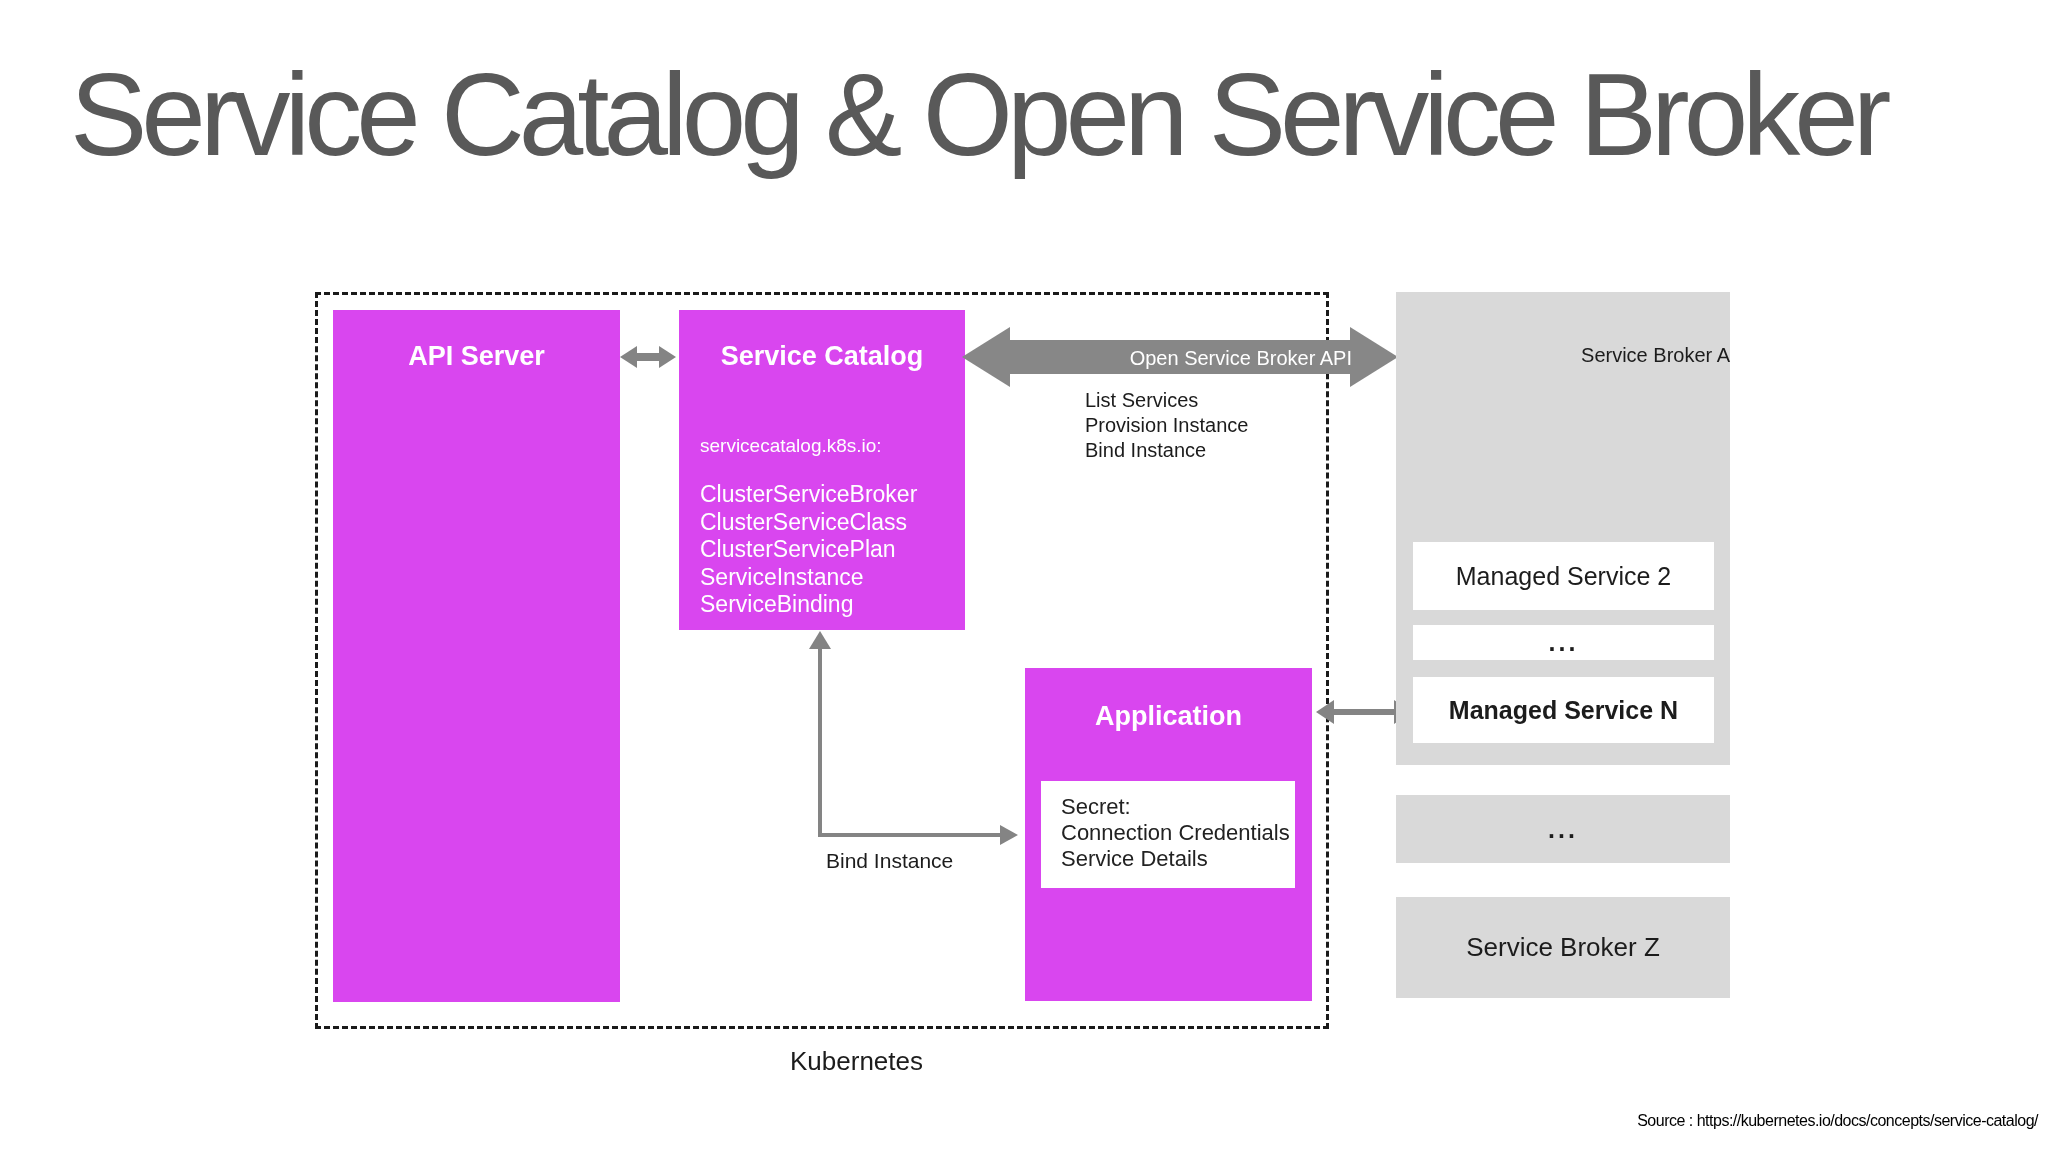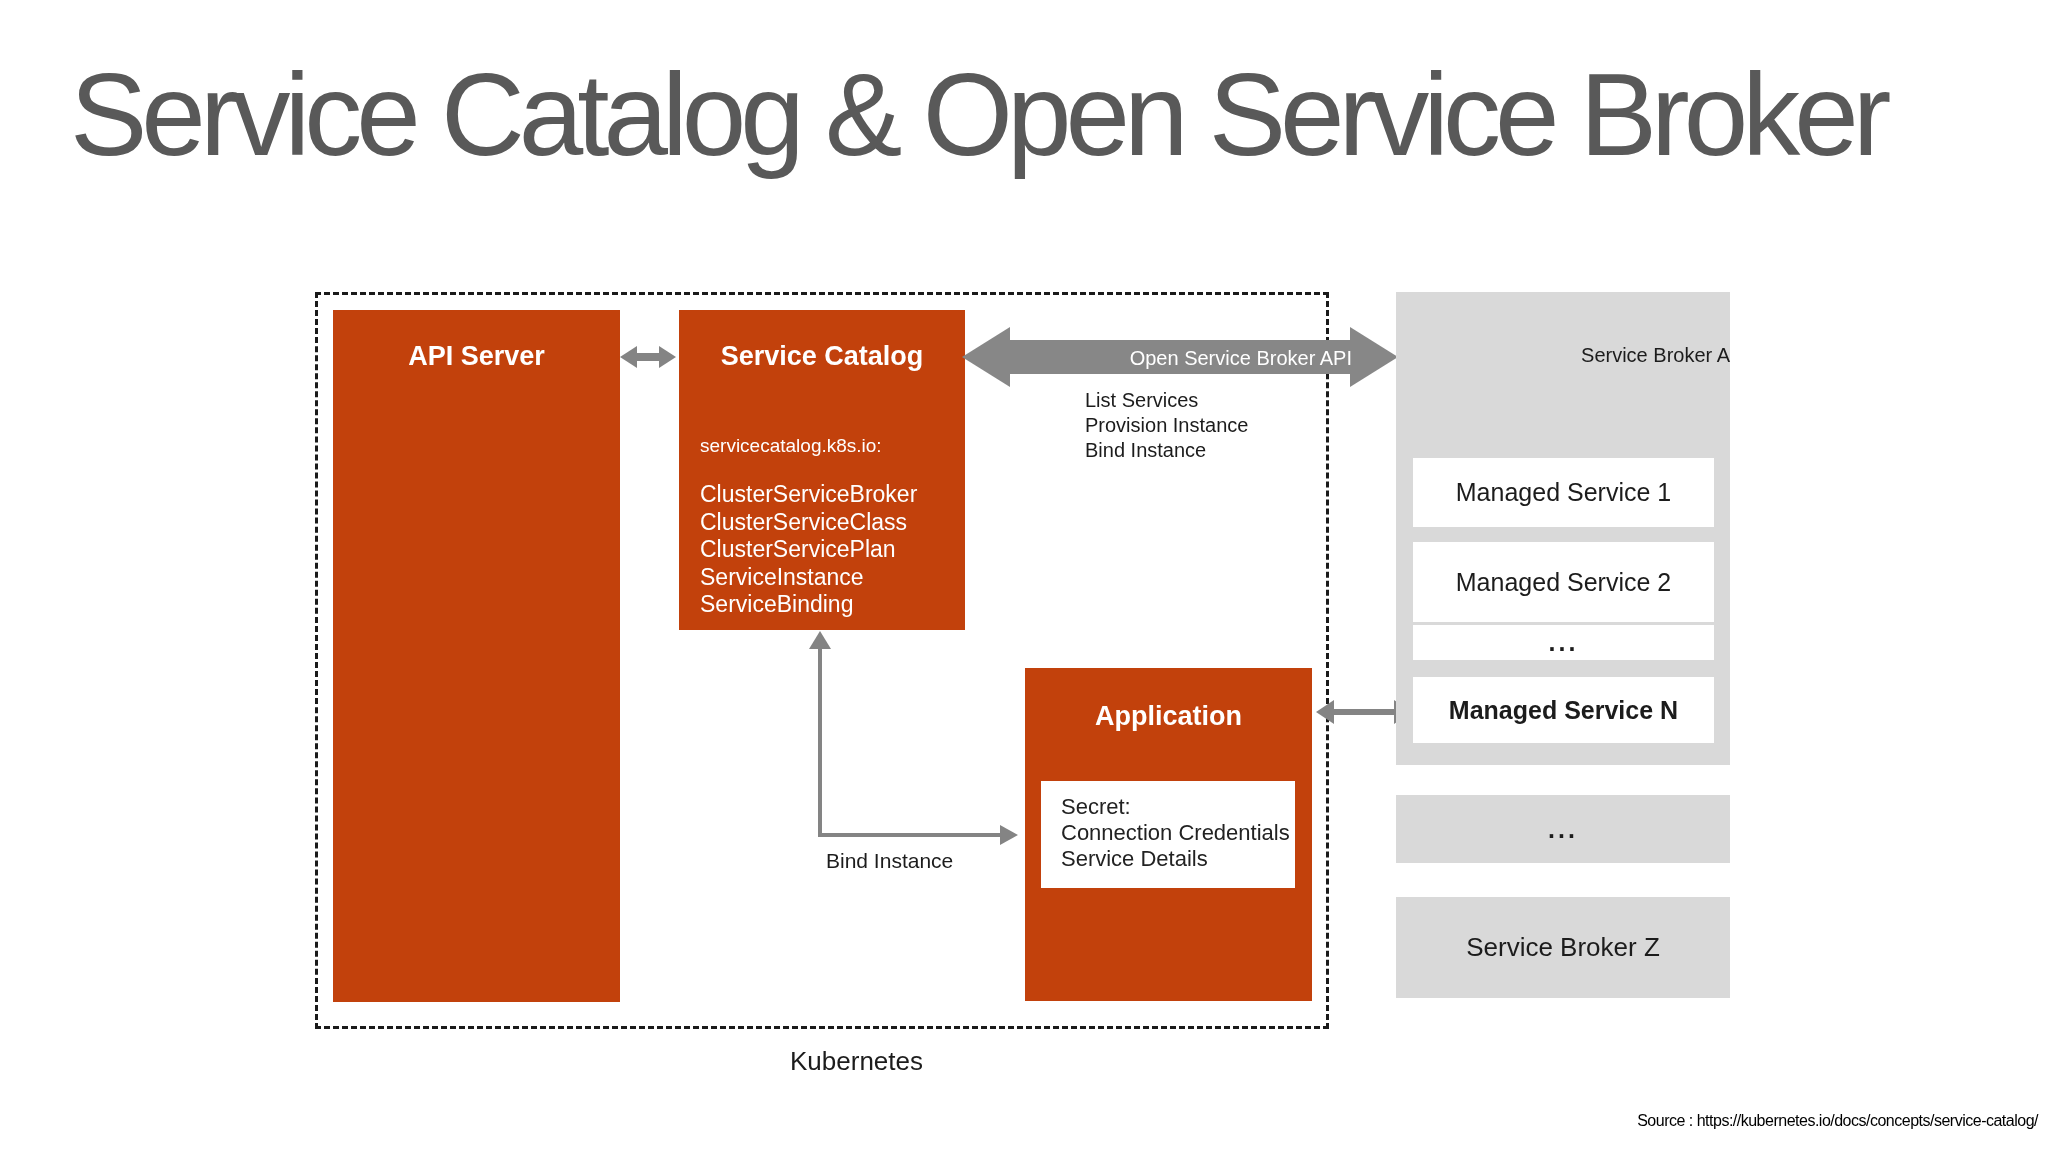--- a/index.html
+++ b/index.html
@@ -22,21 +22,21 @@
     text-align:right; font-size:26px; color:#1c1c1c;
   }
 
   
   .k8s-boundary{
     position:absolute; left:315px; top:292px; width:1014px; height:737px;
     border:3px dashed #1a1a1a; background:transparent;
   }
 
   
-  .blue-box{ position:absolute; background:#c2410c; }
+  .blue-box{ position:absolute; background:#d946ef; }
   .api-server{ left:333px; top:310px; width:287px; height:692px; }
   .service-catalog{ left:679px; top:310px; width:286px; height:320px; }
   .application{ left:1025px; top:668px; width:287px; height:333px; }
   .box-title{
     position:absolute; left:0; right:0; top:30px; text-align:center;
     font-size:27px; font-weight:bold; color:#ffffff; line-height:32px;
   }
   .application .box-title{ top:32px; }
   .sc-group{
     position:absolute; left:21px; top:114px;
@@ -62,21 +62,21 @@
   .broker-a-title{
     position:absolute; left:0; right:0; top:48px; text-align:right;
     font-size:20px; line-height:30px; color:#1c1c1c;
   }
   .ms-box{
     position:absolute; left:17px; width:301px; background:#ffffff;
     display:flex; align-items:center; justify-content:center;
     font-size:25px; color:#1c1c1c;
   }
   .ms-1{ top:166px; height:69px; }
-  .ms-2{ top:250px; height:80px; }
+  .ms-2{ top:250px; height:68px; }
   .ms-dots{ top:333px; height:35px; font-weight:bold; letter-spacing:3px; }
   .ms-n{ top:385px; height:66px;font-weight:bold; }
   .broker-dots{
     left:1396px; top:795px; width:334px; height:68px;
     display:flex; align-items:center; justify-content:center;
     font-size:25px; font-weight:bold; letter-spacing:3px;
   }
   .broker-z{
     left:1396px; top:897px; width:334px; height:101px;
     display:flex; align-items:center; justify-content:center;
@@ -186,21 +186,20 @@
 </div>
 
 <div class="bind-up-head"></div>
 <div class="bind-v"></div>
 <div class="bind-h"></div>
 <div class="bind-right-head"></div>
 <div class="bind-label">Bind Instance</div>
 
 <div class="gray-box broker-a">
   <div class="broker-a-title">Service Broker A</div>
-  <div class="ms-box ms-1">Managed Service 1</div>
   <div class="ms-box ms-2">Managed Service 2</div>
   <div class="ms-box ms-dots">...</div>
   <div class="ms-box ms-n">Managed Service N</div>
 </div>
 
 <div class="gray-box broker-dots">...</div>
 
 <div class="gray-box broker-z">Service Broker Z</div>
 
 <div class="source-credit">Source : https://kubernetes.io/docs/concepts/service-catalog/</div>

